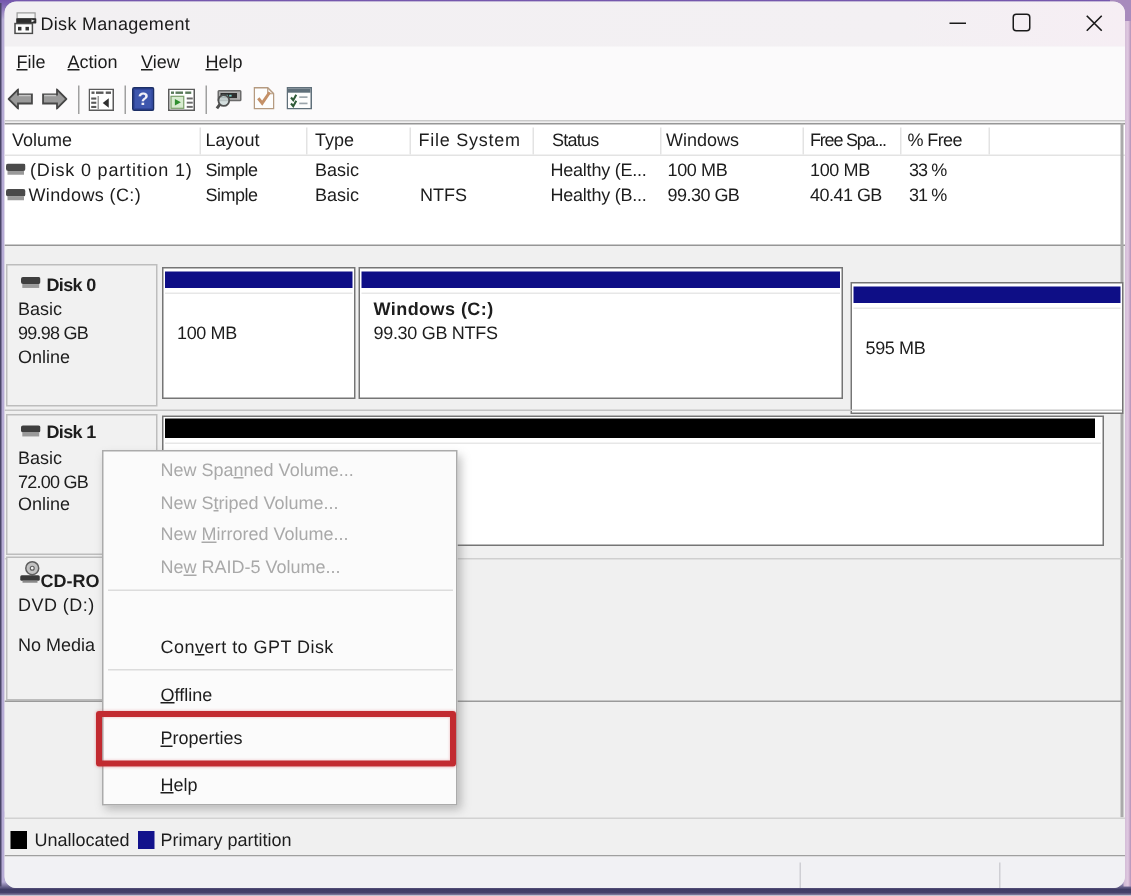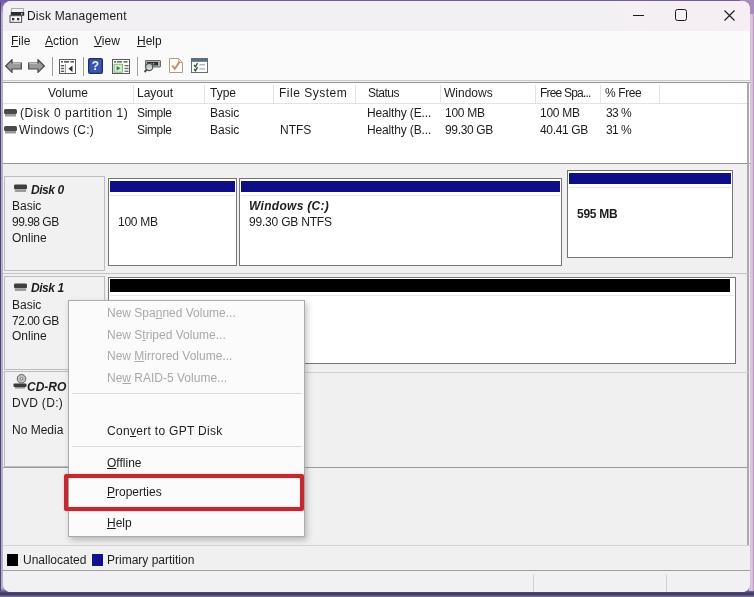--- a/index.html
+++ b/index.html
@@ -4,21 +4,21 @@
 <style>
   html,body{margin:0;padding:0;}
   body{width:754px;height:597px;position:relative;overflow:hidden;
     font-family:"Liberation Sans",sans-serif;font-size:12px;color:#1d1d1d;
     background:linear-gradient(180deg,#7456ac 0px,#7d64b2 3px,#9a87c2 8px,#b6abd5 13px,#b6abd5 588px,#403c66 593px,#44406b 595px,#8e88a9 597px);}
   .abs{position:absolute;}
   #win{position:absolute;left:3px;top:1px;width:747px;height:591px;border-radius:8px;
     overflow:hidden;background:#f0f0f0;}
   #page{position:absolute;left:-3px;top:-1px;width:754px;height:597px;}
   .t{position:absolute;white-space:nowrap;line-height:13px;letter-spacing:0;}
-  .b{font-weight:bold;font-style:italic;}
+  .b{font-weight:bold;}
   .gray{color:#a9a9a9;}
   .vline{position:absolute;width:1px;background:#e3e3e3;}
   .hline{position:absolute;height:1px;background:#c4c4c4;}
   .tsep{position:absolute;width:1px;top:57px;height:19px;background:#a0a0a0;}
   .box{position:absolute;border:1px solid #757575;background:#fff;overflow:hidden;box-sizing:border-box;}
   .strip{position:absolute;left:1px;right:1px;top:2px;height:11px;background:#0e0e86;}
   .stripline{position:absolute;left:1px;right:1px;top:16px;height:1px;background:#e7e7e7;}
   .panel{position:absolute;left:4px;width:101px;background:#f1f1f1;border:1px solid #bdbdbd;box-sizing:border-box;}
   u{text-underline-offset:1px;text-decoration-thickness:1px;}
 </style>
@@ -125,21 +125,21 @@
 
 <div class="vline" style="left:133px;top:85px;height:18px;"></div>
 <div class="vline" style="left:204px;top:85px;height:18px;"></div>
 <div class="vline" style="left:273px;top:85px;height:18px;"></div>
 <div class="vline" style="left:355px;top:85px;height:18px;"></div>
 <div class="vline" style="left:440px;top:85px;height:18px;"></div>
 <div class="vline" style="left:535px;top:85px;height:18px;"></div>
 <div class="vline" style="left:600px;top:85px;height:18px;"></div>
 <div class="vline" style="left:659px;top:85px;height:18px;"></div>
 <div class="hline" style="left:3px;top:103px;width:747px;background:#e3e3e3;"></div>
-<div class="t" style="left:8px;top:87px;margin-left:40px;">Volume</div>
+<div class="t" style="left:8px;top:87px;">Volume</div>
 <div class="t" style="left:137px;top:87px;">Layout</div>
 <div class="t" style="left:210px;top:87px;">Type</div>
 <div class="t" style="left:279px;top:87px;letter-spacing:0.5px;">File System</div>
 <div class="t" style="left:368px;top:87px;letter-spacing:-0.5px;">Status</div>
 <div class="t" style="left:444px;top:87px;">Windows</div>
 <div class="t" style="left:540px;top:87px;letter-spacing:-0.8px;">Free Spa...</div>
 <div class="t" style="left:605px;top:87px;letter-spacing:-0.4px;">% Free</div>
 
 <svg class="abs" style="left:4px;top:109px;" width="13" height="8" viewBox="0 0 13 8">
   <rect x="0" y="0" width="13" height="5" rx="1.5" fill="#4a4a4a"></rect>
@@ -185,21 +185,21 @@
         <div class="stripline"></div>
   <div class="t" style="left:9px;top:37px;letter-spacing:-0.25px;">100 MB</div>
   <div class="t" style="left:15px;top:53px;margin-top:40px;">Healthy (EFI System P</div>
 </div>
 <div class="box" style="left:239px;top:178px;width:323px;height:88px;">
   <div class="strip"></div>
         <div class="stripline"></div>
   <div class="t b" style="left:9px;top:21px;letter-spacing:0.3px;">Windows  (C:)</div>
   <div class="t" style="left:9px;top:37px;letter-spacing:-0.2px;">99.30 GB NTFS</div>
 </div>
-<div class="box" style="left:567px;top:170px;width:166px;height:88px;font-weight:bold;">
+<div class="box" style="left:567px;top:188px;width:182px;height:88px;">
   <div class="strip"></div>
         <div class="stripline"></div>
   <div class="t" style="left:9px;top:37px;letter-spacing:-0.25px;">595 MB</div>
 </div>
 <div class="hline" style="left:3px;top:273px;width:745px;"></div>
 
 <div class="panel" style="top:276px;height:94px;"></div>
 <svg class="abs" style="left:14px;top:283px;" width="13" height="9" viewBox="0 0 15 9">
   <rect x="0" y="0" width="15" height="5.5" rx="1.5" fill="#3f3f3f"></rect>
   <rect x="1" y="5.5" width="13" height="3" fill="#9a9a9a"></rect>

